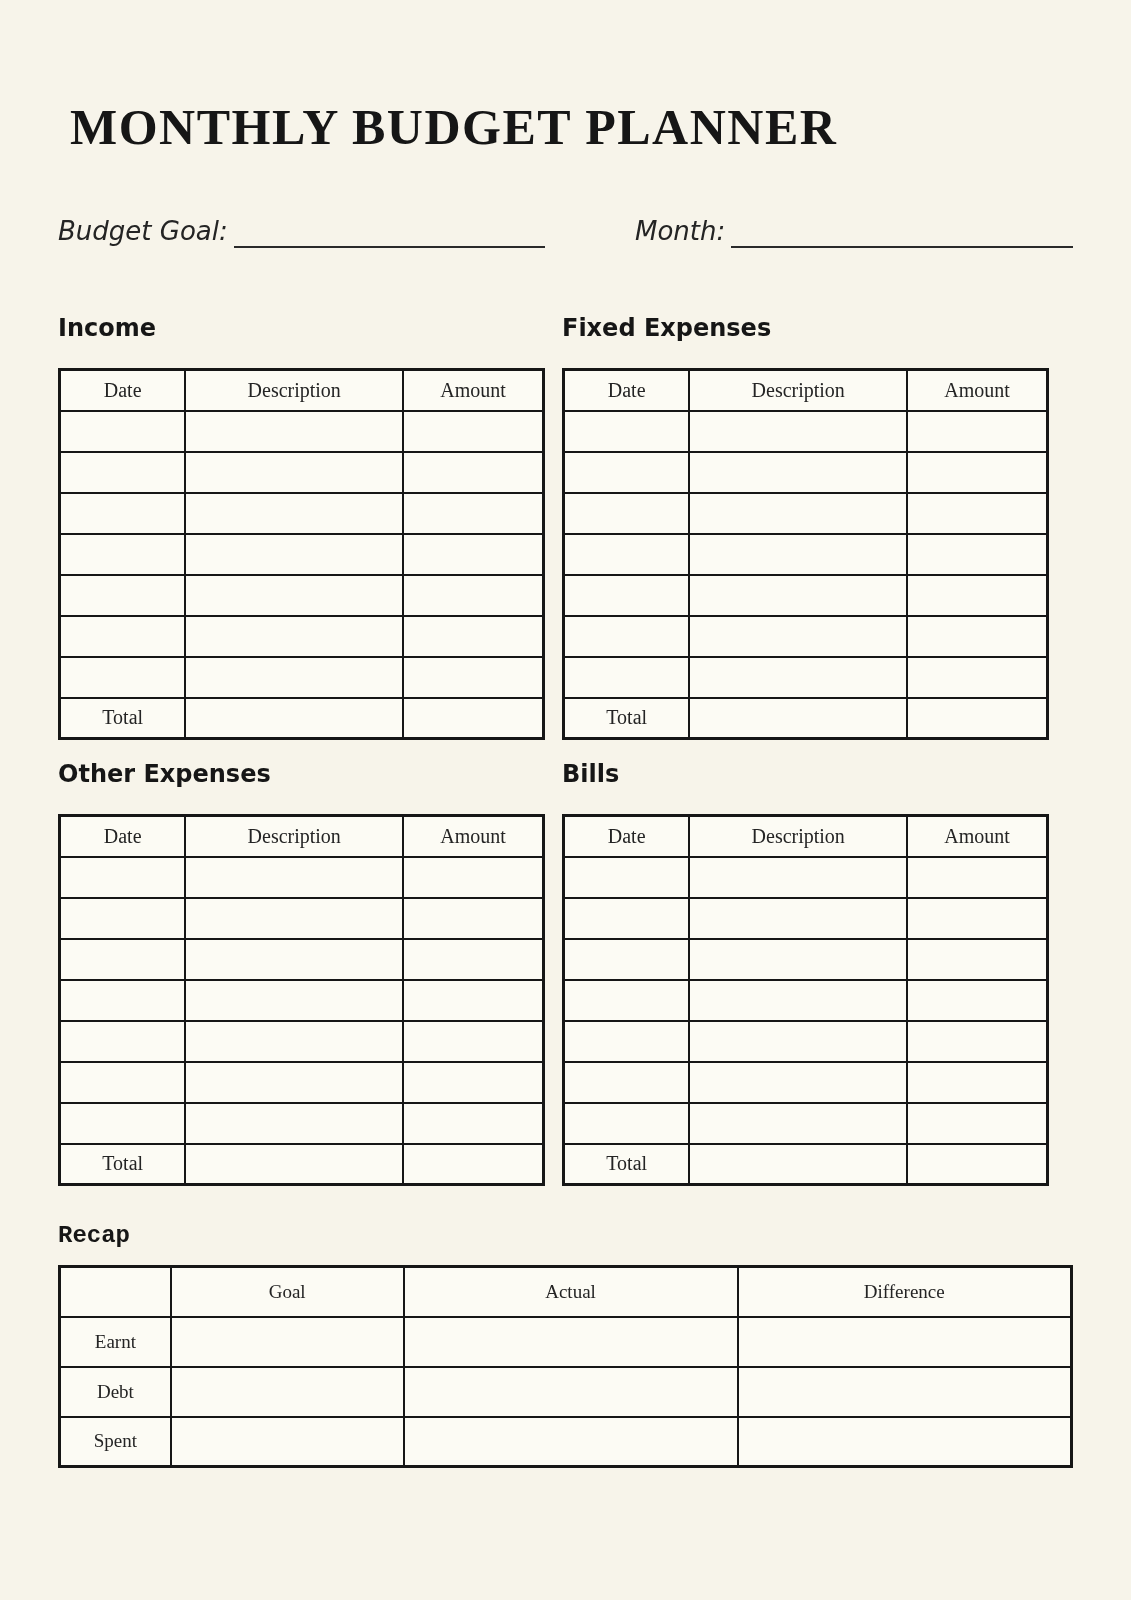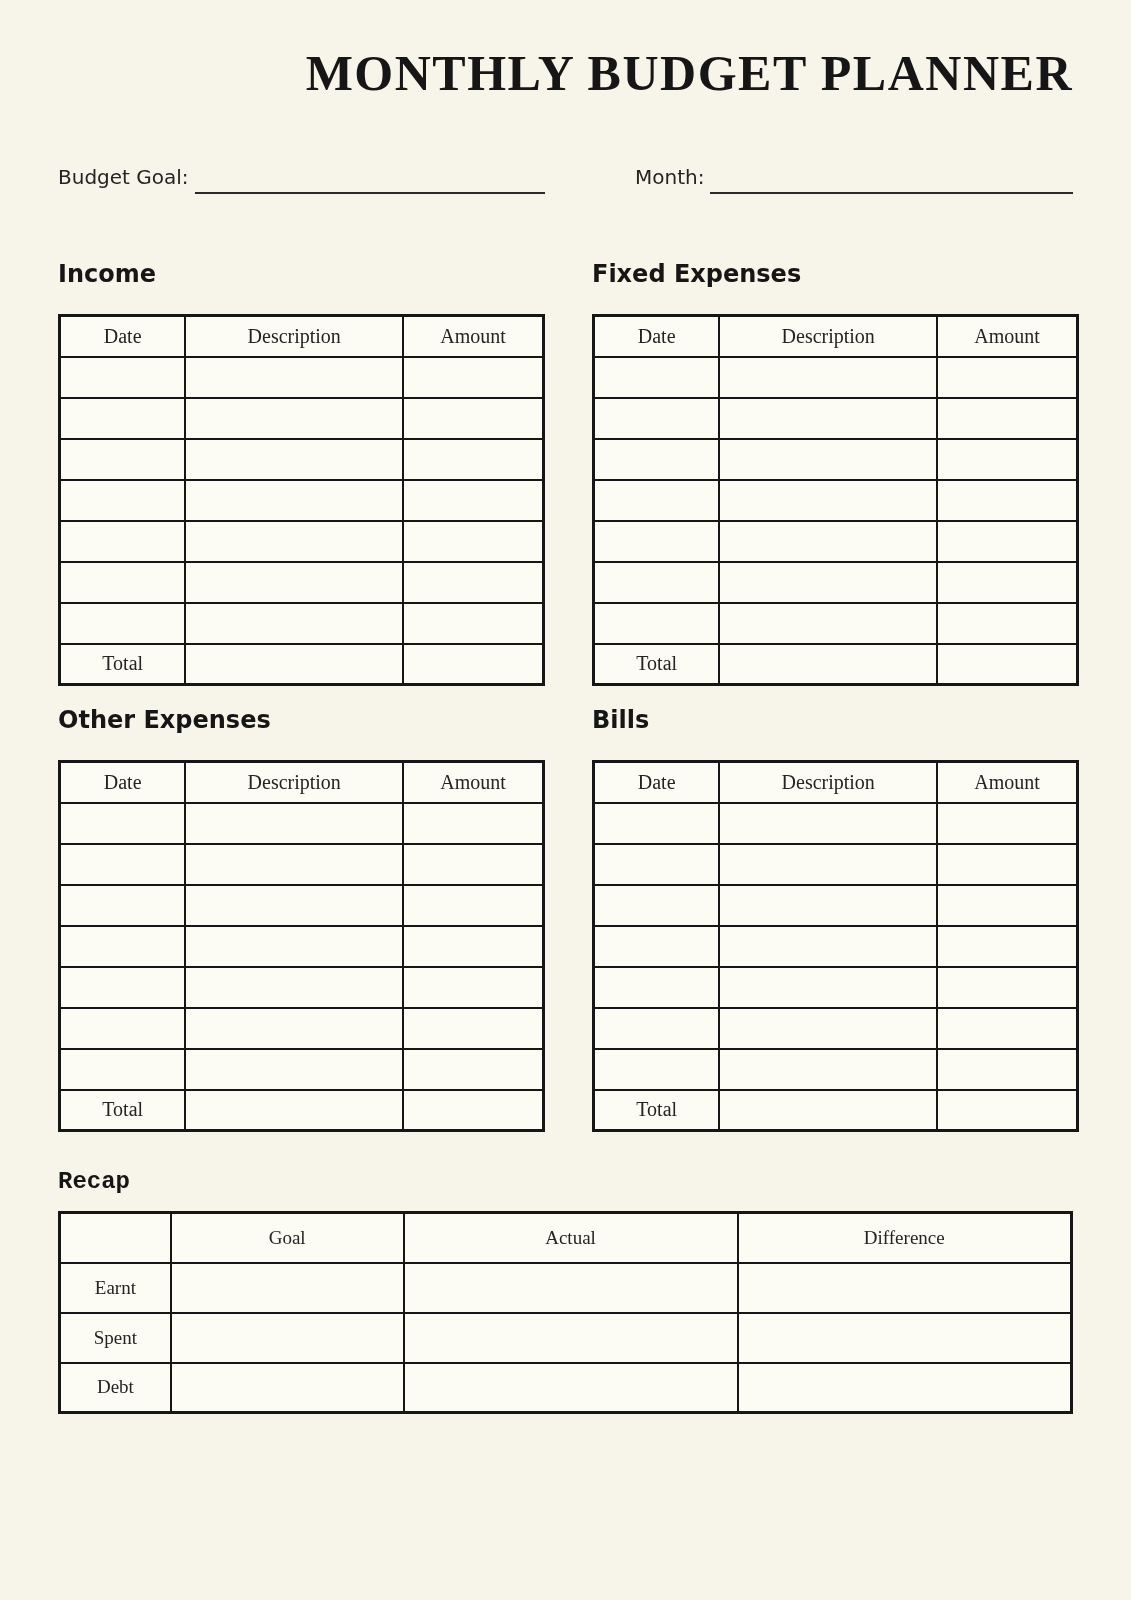--- a/index.html
+++ b/index.html
@@ -11,35 +11,35 @@
   *{ box-sizing:border-box; }
   html,body{ margin:0; padding:0; }
   body{
     width:1131px; height:1600px; overflow:hidden;
     background:var(--page-bg); color:var(--text);
     font-family:"DejaVu Sans","Liberation Sans",sans-serif;
   }
   .page{ padding:0 58px; }
 
   .title{
-    margin:0; padding-top:44px;
+    margin:12px; padding-top:86px;
     font-family:"Liberation Serif","DejaVu Serif",serif;
     font-weight:700; font-size:50px; letter-spacing:1.5px;
-    text-align:right; color:#161616;
+    text-align:left; color:#161616;
   }
 
   .fields{ display:flex; margin-top:58px; }
   .field{ display:flex; }
   .f-left{ width:487px; }
   .f-gap{ width:90px; }
   .f-right{ flex:1; }
-  .f-label{ font-size:20px; line-height:34px; white-space:nowrap; color:#242424; }
+  .f-label{ font-size:26px; line-height:34px; white-space:nowrap; color:#242424;font-style:italic; }
   .f-line{ flex:1; margin-left:6px; height:0; border-bottom:2px solid #2a2a2a; align-self:flex-end; }
 
-  .grid{ display:grid; grid-template-columns:487px 487px; column-gap:47px; }
+  .grid{ display:grid; grid-template-columns:487px 487px; column-gap:17px; }
   .grid-1{ margin-top:66px; }
   .grid-2{ margin-top:20px; }
   .sec-h{ margin:0 0 26px 0; font-size:24px; font-weight:700; color:#161616; }
 
   table.btable{
     width:100%; border-collapse:collapse; table-layout:fixed;
     background:var(--cell-bg); border:3px solid var(--line);font-family:Liberation Serif, serif;
   }
   .btable th,.btable td{
     border:2px solid var(--line);
@@ -330,27 +330,27 @@
             <th>Actual</th>
             <th>Difference</th>
           </tr>
           <tr>
             <td>Earnt</td>
             <td></td>
             <td></td>
             <td></td>
           </tr>
           <tr>
-            <td>Spent</td>
+            <td>Debt</td>
             <td></td>
             <td></td>
             <td></td>
           </tr>
           <tr>
-            <td>Debt</td>
+            <td>Spent</td>
             <td></td>
             <td></td>
             <td></td>
           </tr>
         </tbody>
       </table>
     </div>
 
 </div>
 

